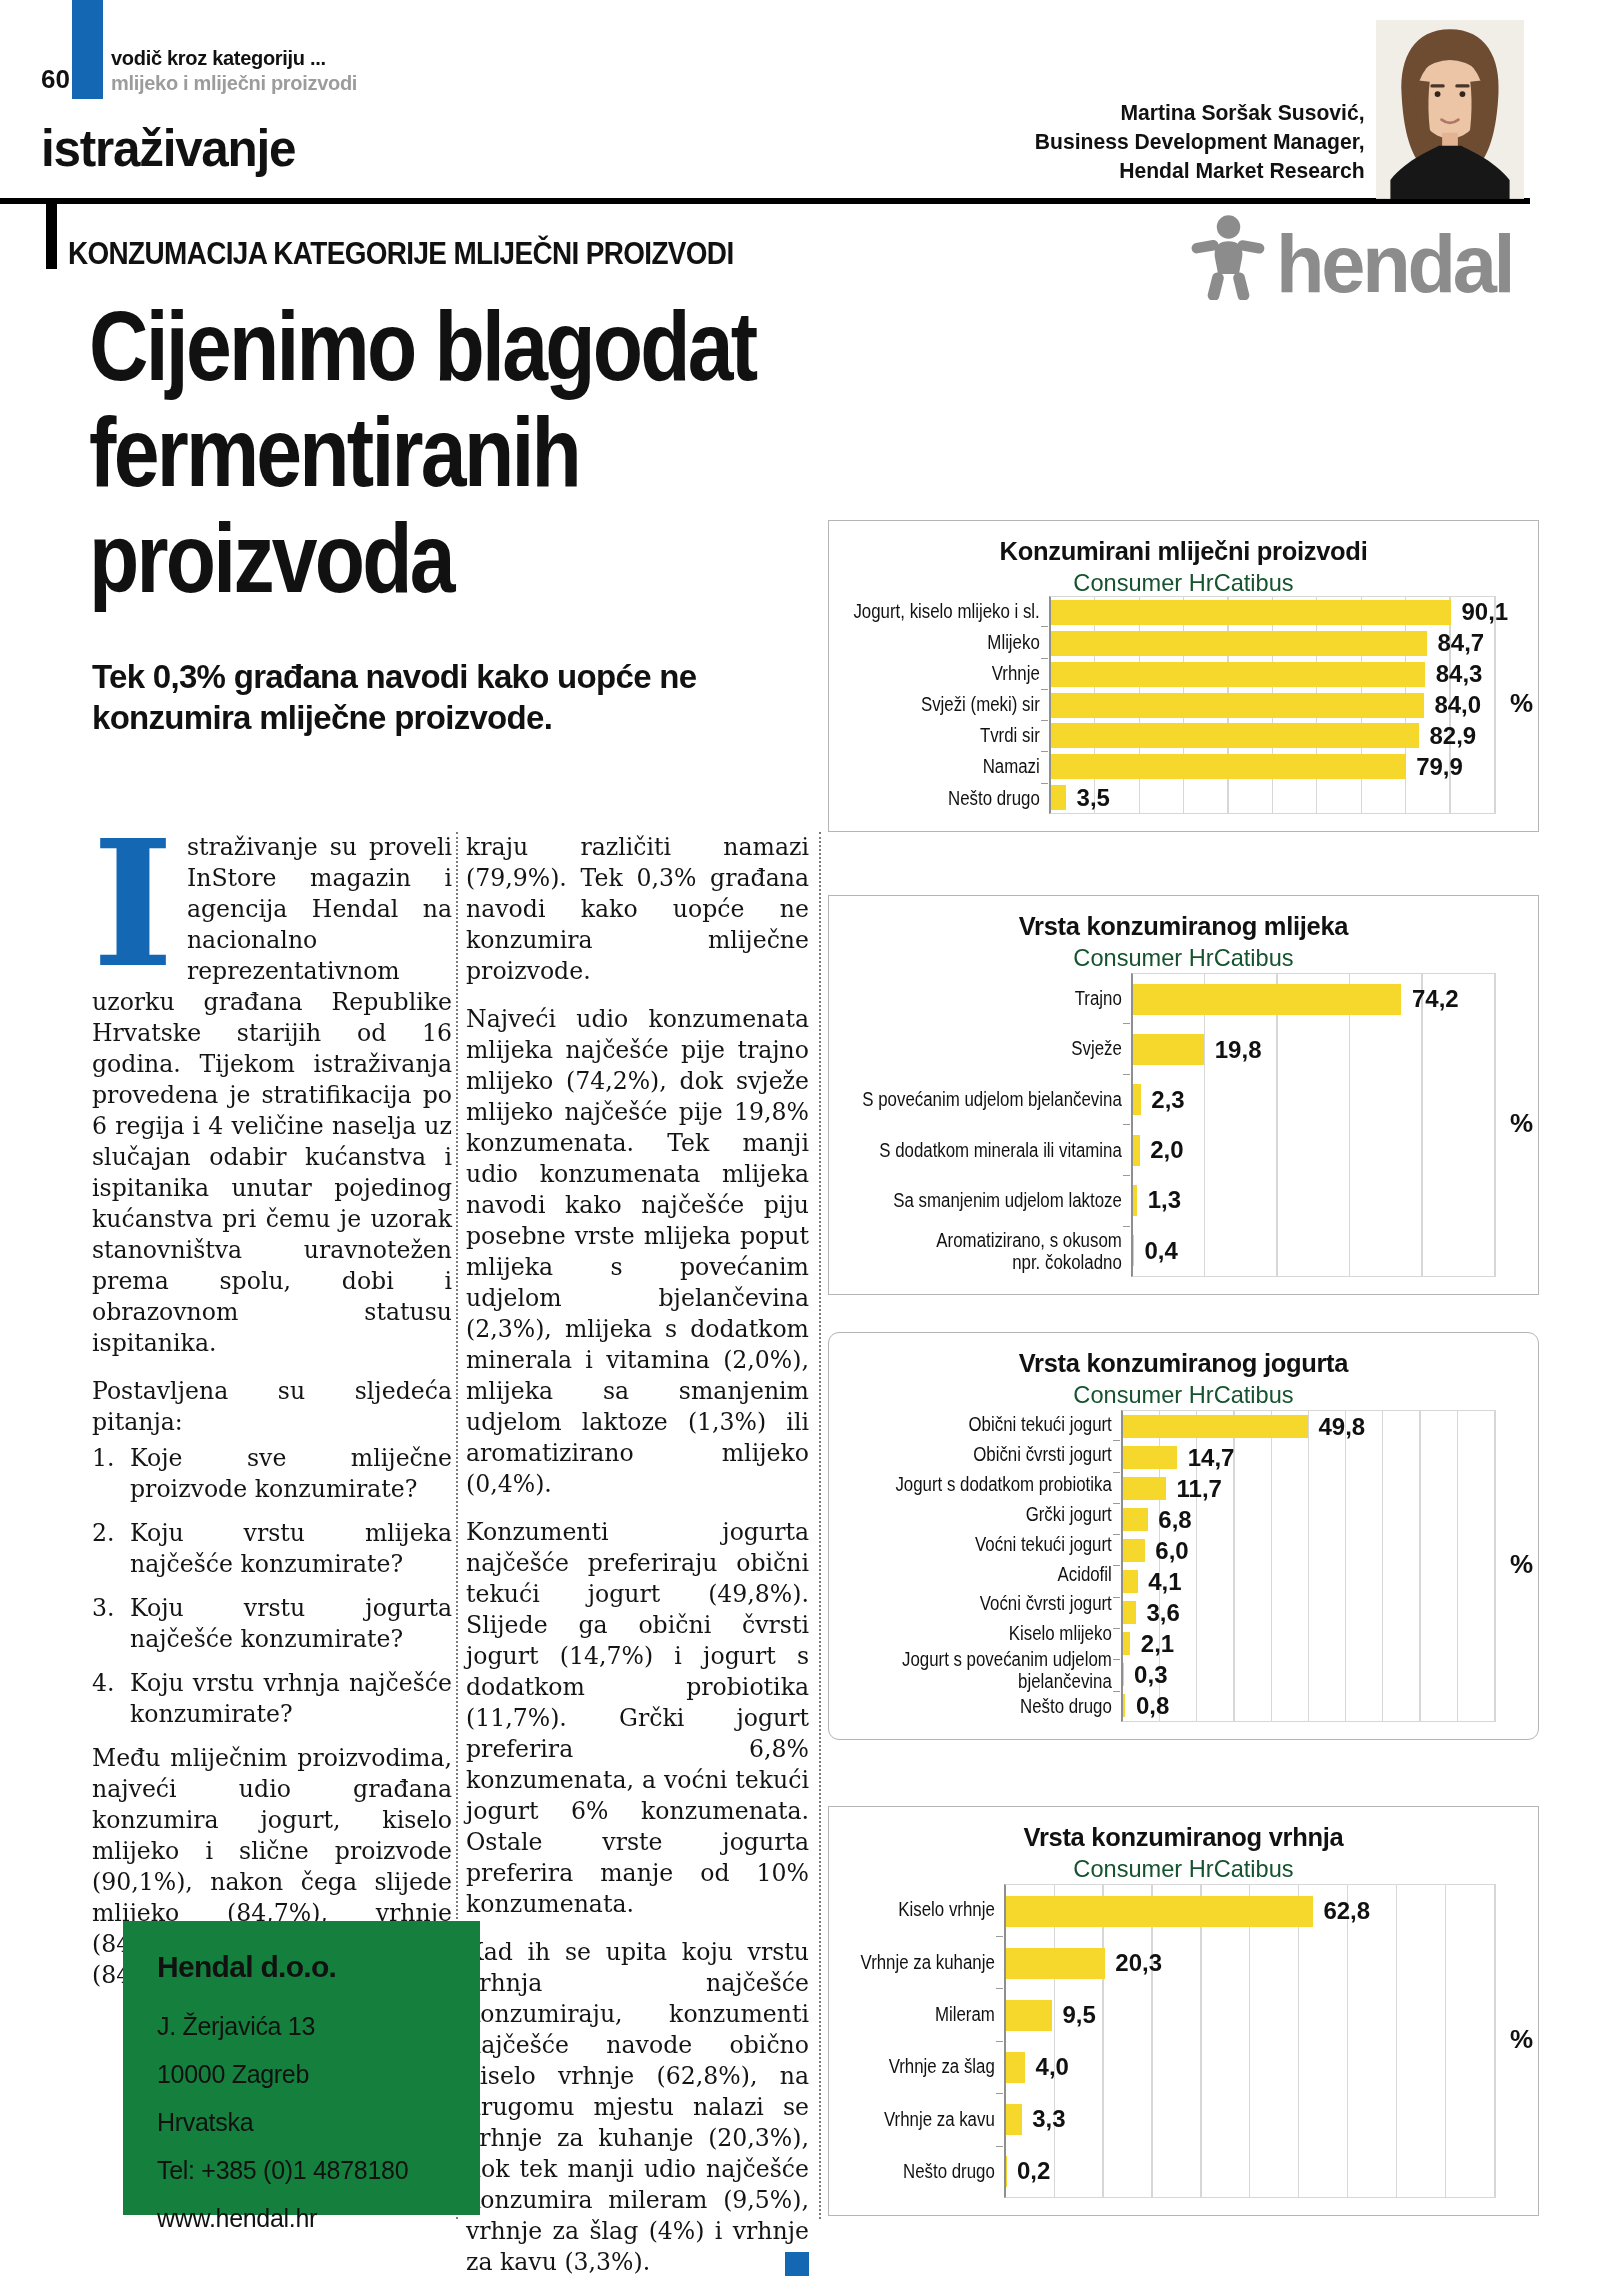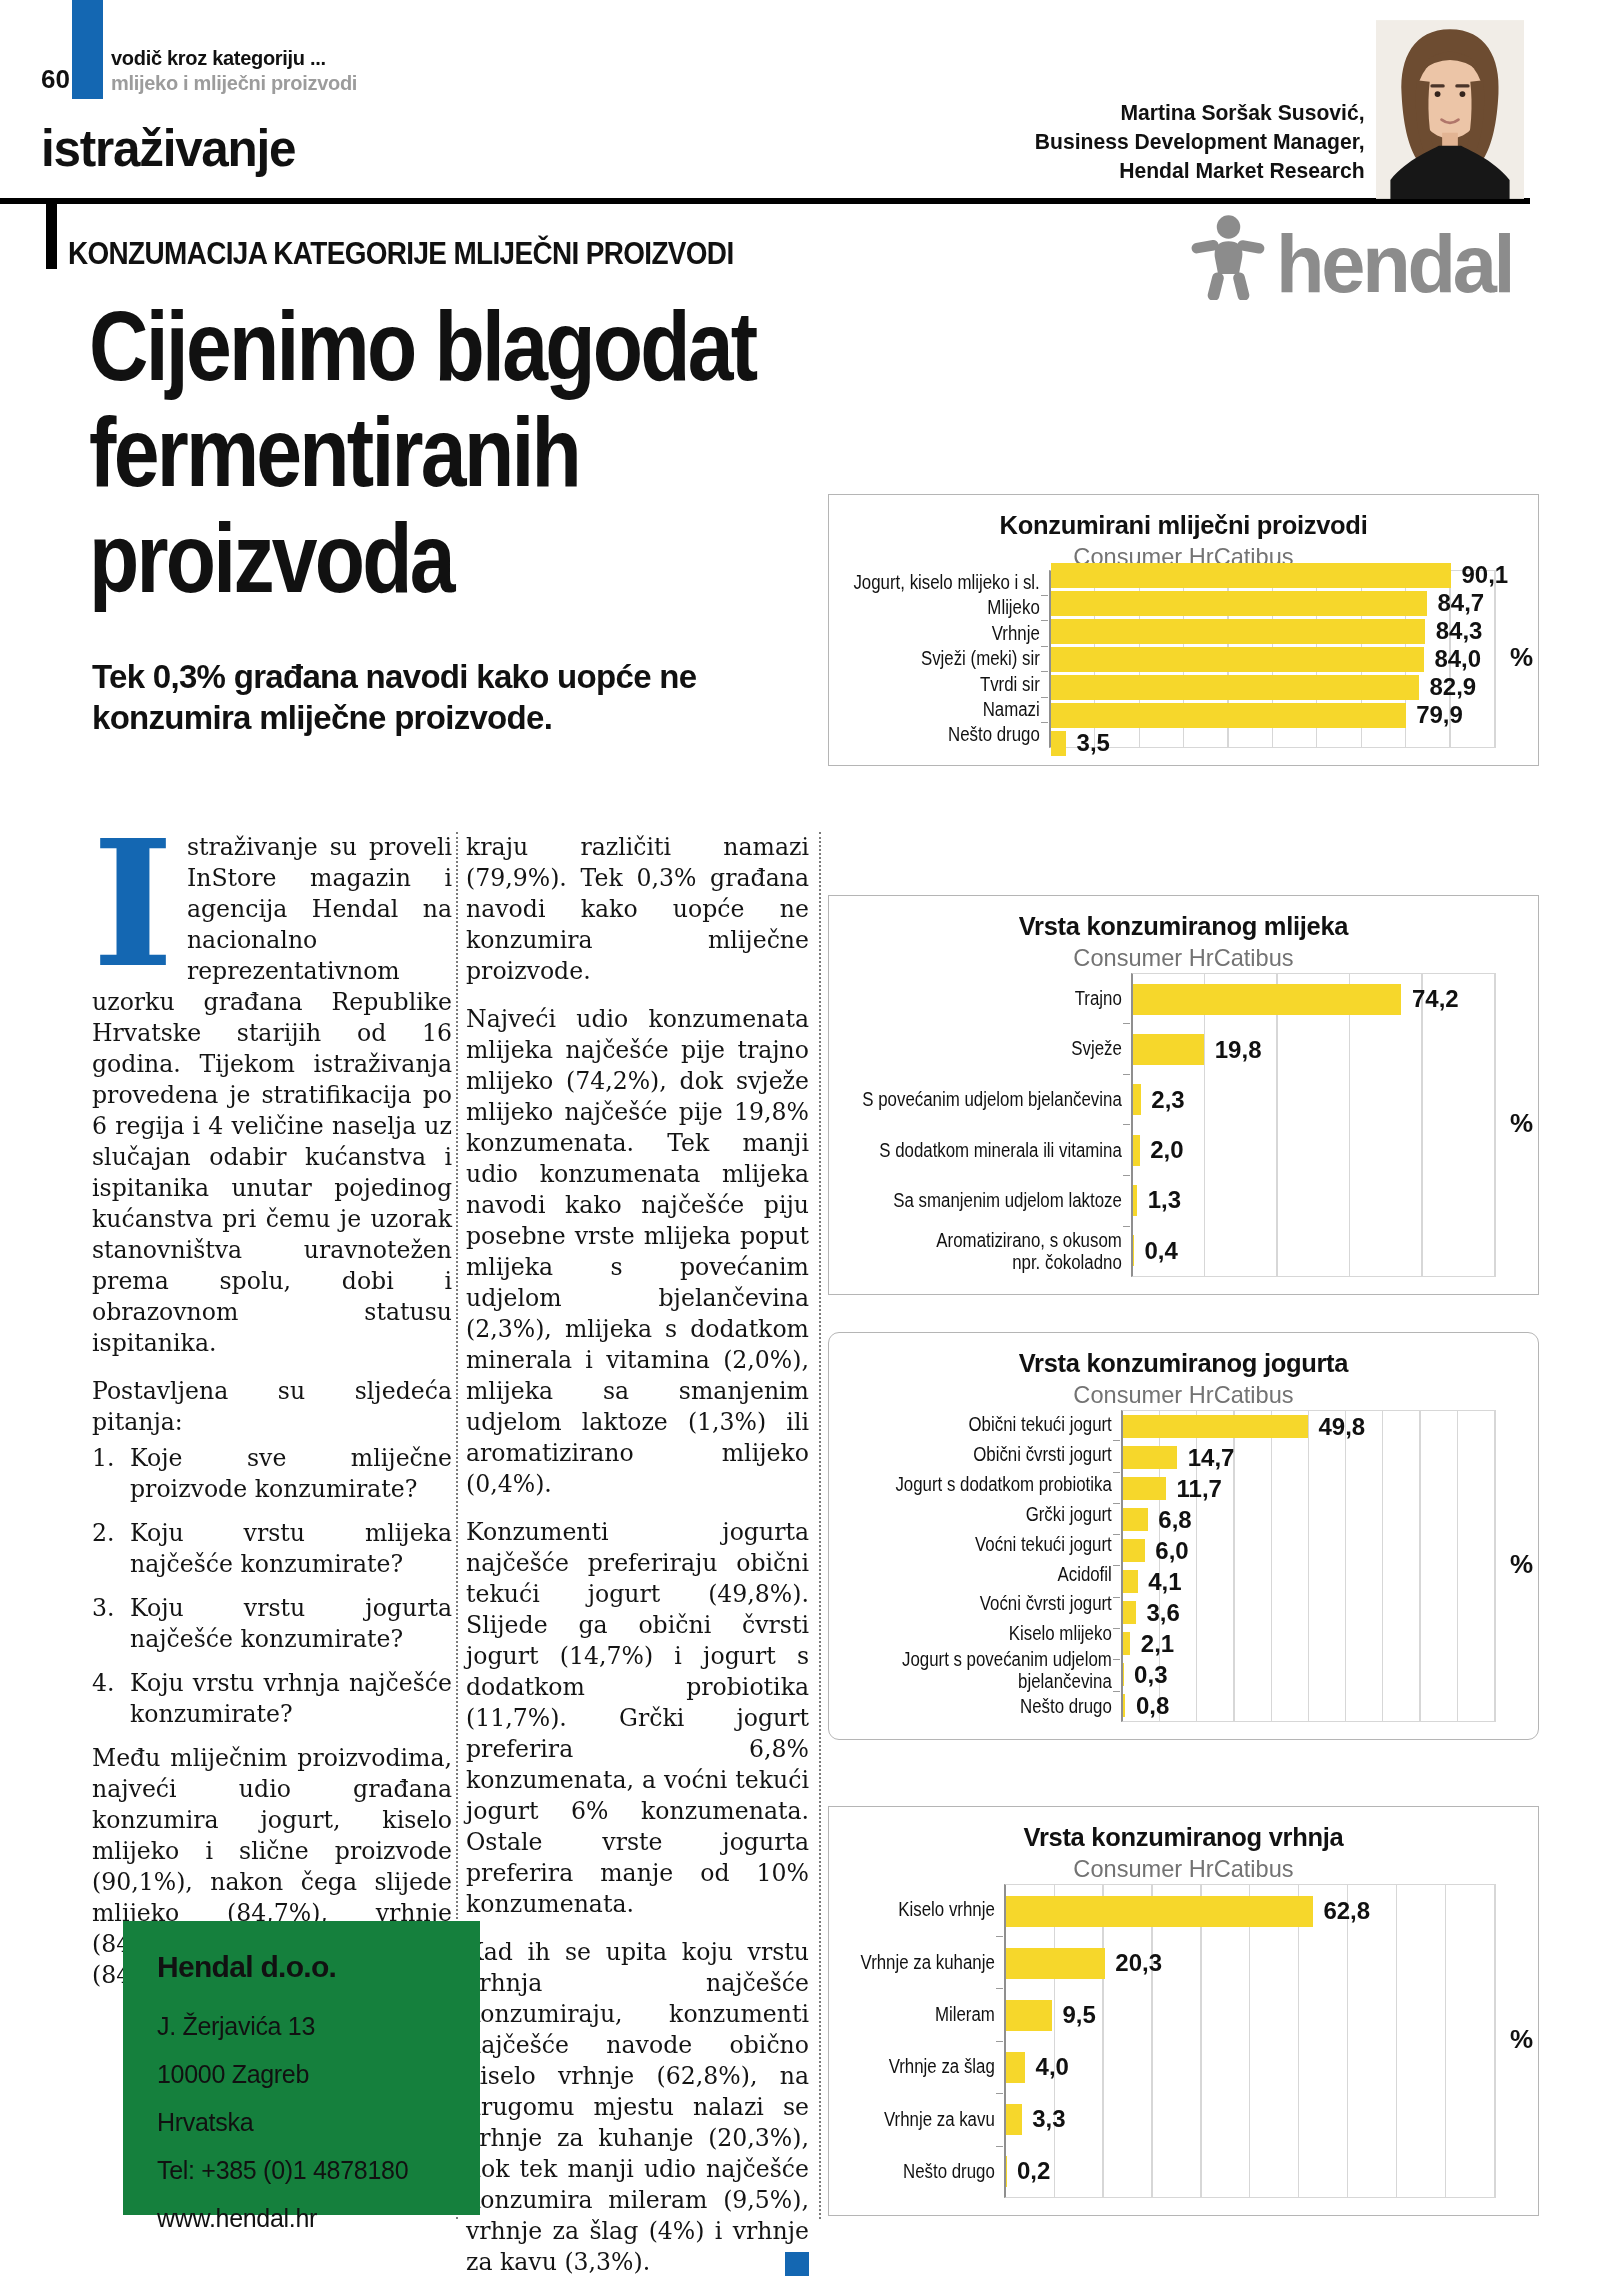--- a/index.html
+++ b/index.html
@@ -52,26 +52,26 @@
 
   
   .contact{position:absolute;left:92px;top:1921px;width:357px;height:294px;background:#15803d;
            padding:29px 0 0 34px;box-sizing:border-box;margin-left:31px;}
   .contact-title{font-size:30px;font-weight:bold;letter-spacing:-0.7px;margin-bottom:18.3px;}
   .contact-line{font-size:25px;line-height:48px;letter-spacing:-0.3px;}
 
   
   .chart{position:absolute;left:828px;width:711px;background:#fff;border:1.3px solid #b5b5b5;
          box-sizing:border-box;}
-  #c1{top:494px;height:272px;--labelw:209px;--barh:25px;--step:10%;}
+  #c1{top:520px;height:312px;--labelw:209px;--barh:25px;--step:10%;}
   #c2{top:895px;height:400px;--labelw:291px;--barh:31px;--step:20%;}
   #c3{top:1332px;height:408px;border-radius:11px;--labelw:281px;--barh:23.6px;--step:10%;}
   #c4{top:1806px;height:410px;--labelw:164px;--barh:31px;--step:10%;}
   .chart-title{text-align:center;font-size:25.5px;font-weight:bold;margin-top:15.7px;letter-spacing:-0.3px;}
-  .chart-sub{text-align:center;font-size:23.6px;margin-top:3.9px;color:#737373;}
+  .chart-sub{text-align:center;font-size:23.6px;margin-top:3.9px;color:#14532d;}
   .chart-body{position:absolute;left:10.5px;right:42px;top:77px;bottom:17px;}
   #c1 .chart-body{top:75px;}
   .cats{position:absolute;left:0;top:0;bottom:0;width:calc(var(--labelw) - 9.2px);
         display:flex;flex-direction:column;}
   .cat{flex:1;display:flex;align-items:center;justify-content:flex-end;text-align:right;
        font-size:19.6px;line-height:21.6px;white-space:pre;transform:scaleX(.86);transform-origin:right center;}
   .ticks{position:absolute;left:calc(var(--labelw) - 7.9px);width:7.9px;top:0;bottom:0;
          display:flex;flex-direction:column;}
   .tick{flex:1;border-bottom:1.3px solid #9a9a9a;}
   .tick:last-child{border-bottom:none;}

